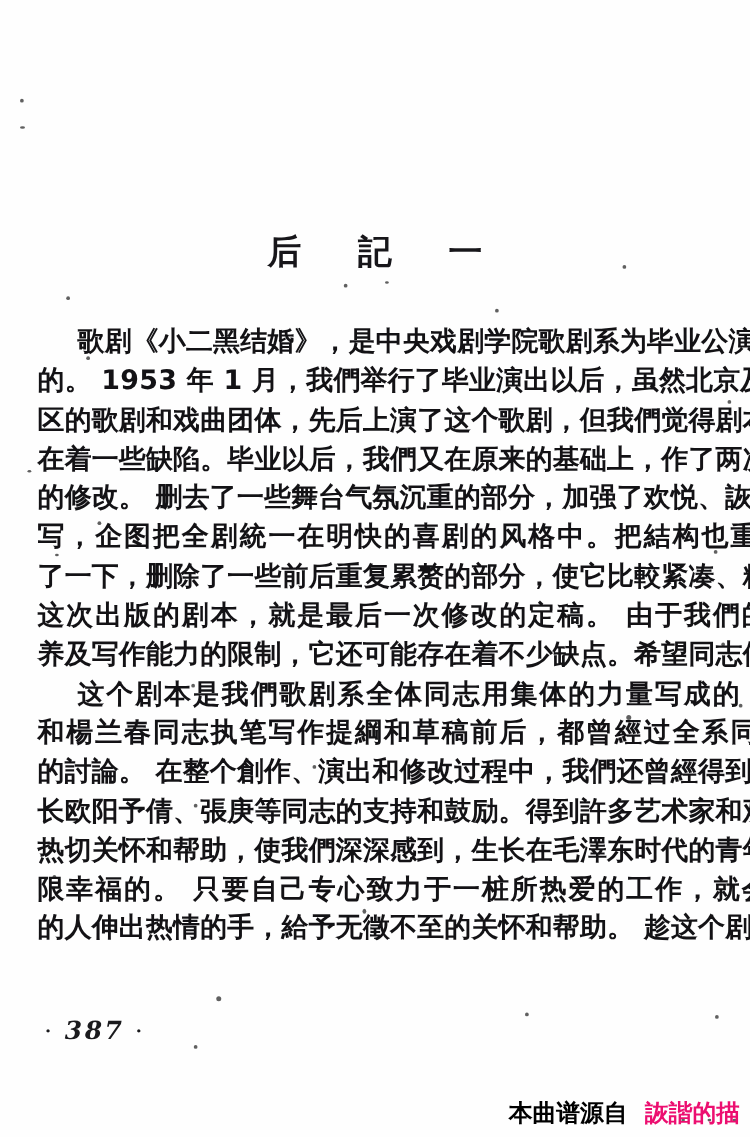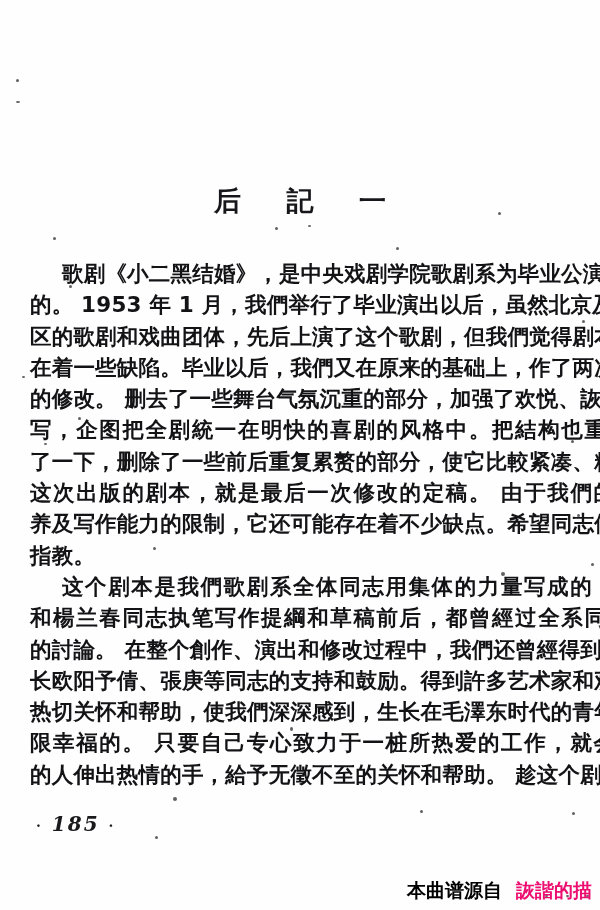--- a/index.html
+++ b/index.html
@@ -150,33 +150,32 @@
   <div class="body-text">
     <div class="text-line indent">歌剧《小二黑结婚》，是中央戏剧学院歌剧系为毕业公演而作</div>
     <div class="text-line">的。 1953 年 1 月，我們举行了毕业演出以后，虽然北京及許多地</div>
     <div class="text-line">区的歌剧和戏曲团体，先后上演了这个歌剧，但我們觉得剧本还存</div>
     <div class="text-line">在着一些缺陷。毕业以后，我們又在原来的基础上，作了两次較大</div>
     <div class="text-line">的修改。 删去了一些舞台气氛沉重的部分，加强了欢悦、詼諧的描</div>
     <div class="text-line wide">写，企图把全剧統一在明快的喜剧的风格中。把結构也重新整理</div>
     <div class="text-line">了一下，删除了一些前后重复累赘的部分，使它比較紧凑、精煉了。</div>
     <div class="text-line wide">这次出版的剧本，就是最后一次修改的定稿。 由于我們的艺术修</div>
     <div class="text-line">养及写作能力的限制，它还可能存在着不少缺点。希望同志們多予</div>
-    <div class="text-line">指教。</div>
     <div class="text-line indent wide">这个剧本是我們歌剧系全体同志用集体的力量写成的，当我</div>
     <div class="text-line wide">和楊兰春同志执笔写作提綱和草稿前后，都曾經过全系同志热烈</div>
     <div class="text-line">的討論。 在整个創作、演出和修改过程中，我們还曾經得到学院首</div>
     <div class="text-line">长欧阳予倩、張庚等同志的支持和鼓励。得到許多艺术家和观众的</div>
     <div class="text-line">热切关怀和帮助，使我們深深感到，生长在毛澤东时代的青年是无</div>
     <div class="text-line wide">限幸福的。 只要自己专心致力于一桩所热爱的工作，就会有无数</div>
     <div class="text-line">的人伸出热情的手，給予无徵不至的关怀和帮助。 趁这个剧本出</div>
   </div>
 
   <div class="page-number">
     <span class="dot">·</span>
-    <span>185</span>
+    <span>387</span>
     <span class="dot">·</span>
   </div>
 
   <div class="watermark">
     <span class="watermark-prefix">本曲谱源自</span>
     <span class="watermark-site">詼諧的描</span>
   </div>
 
 </div>
 

